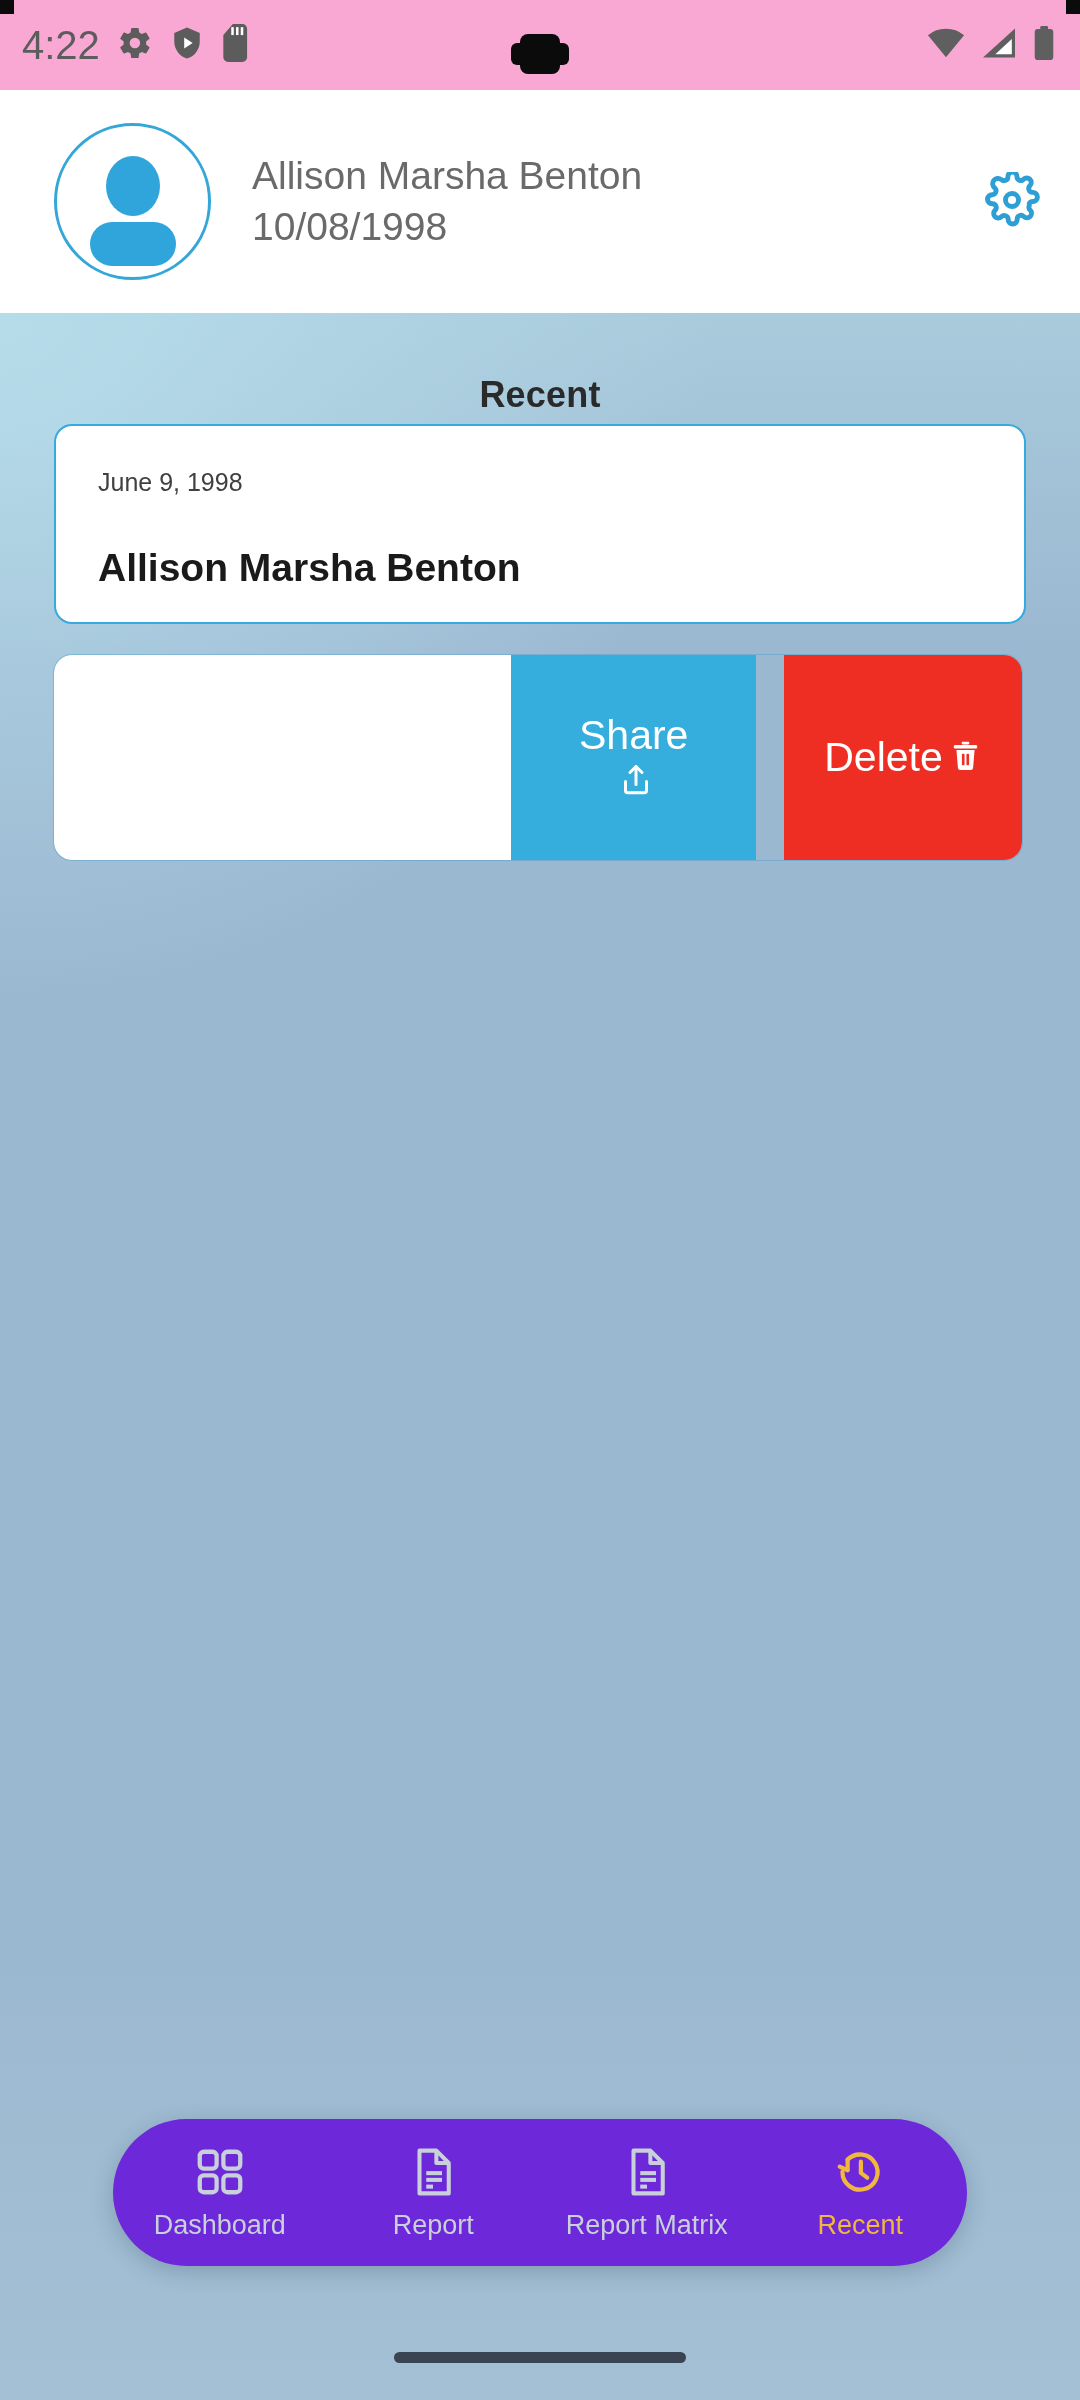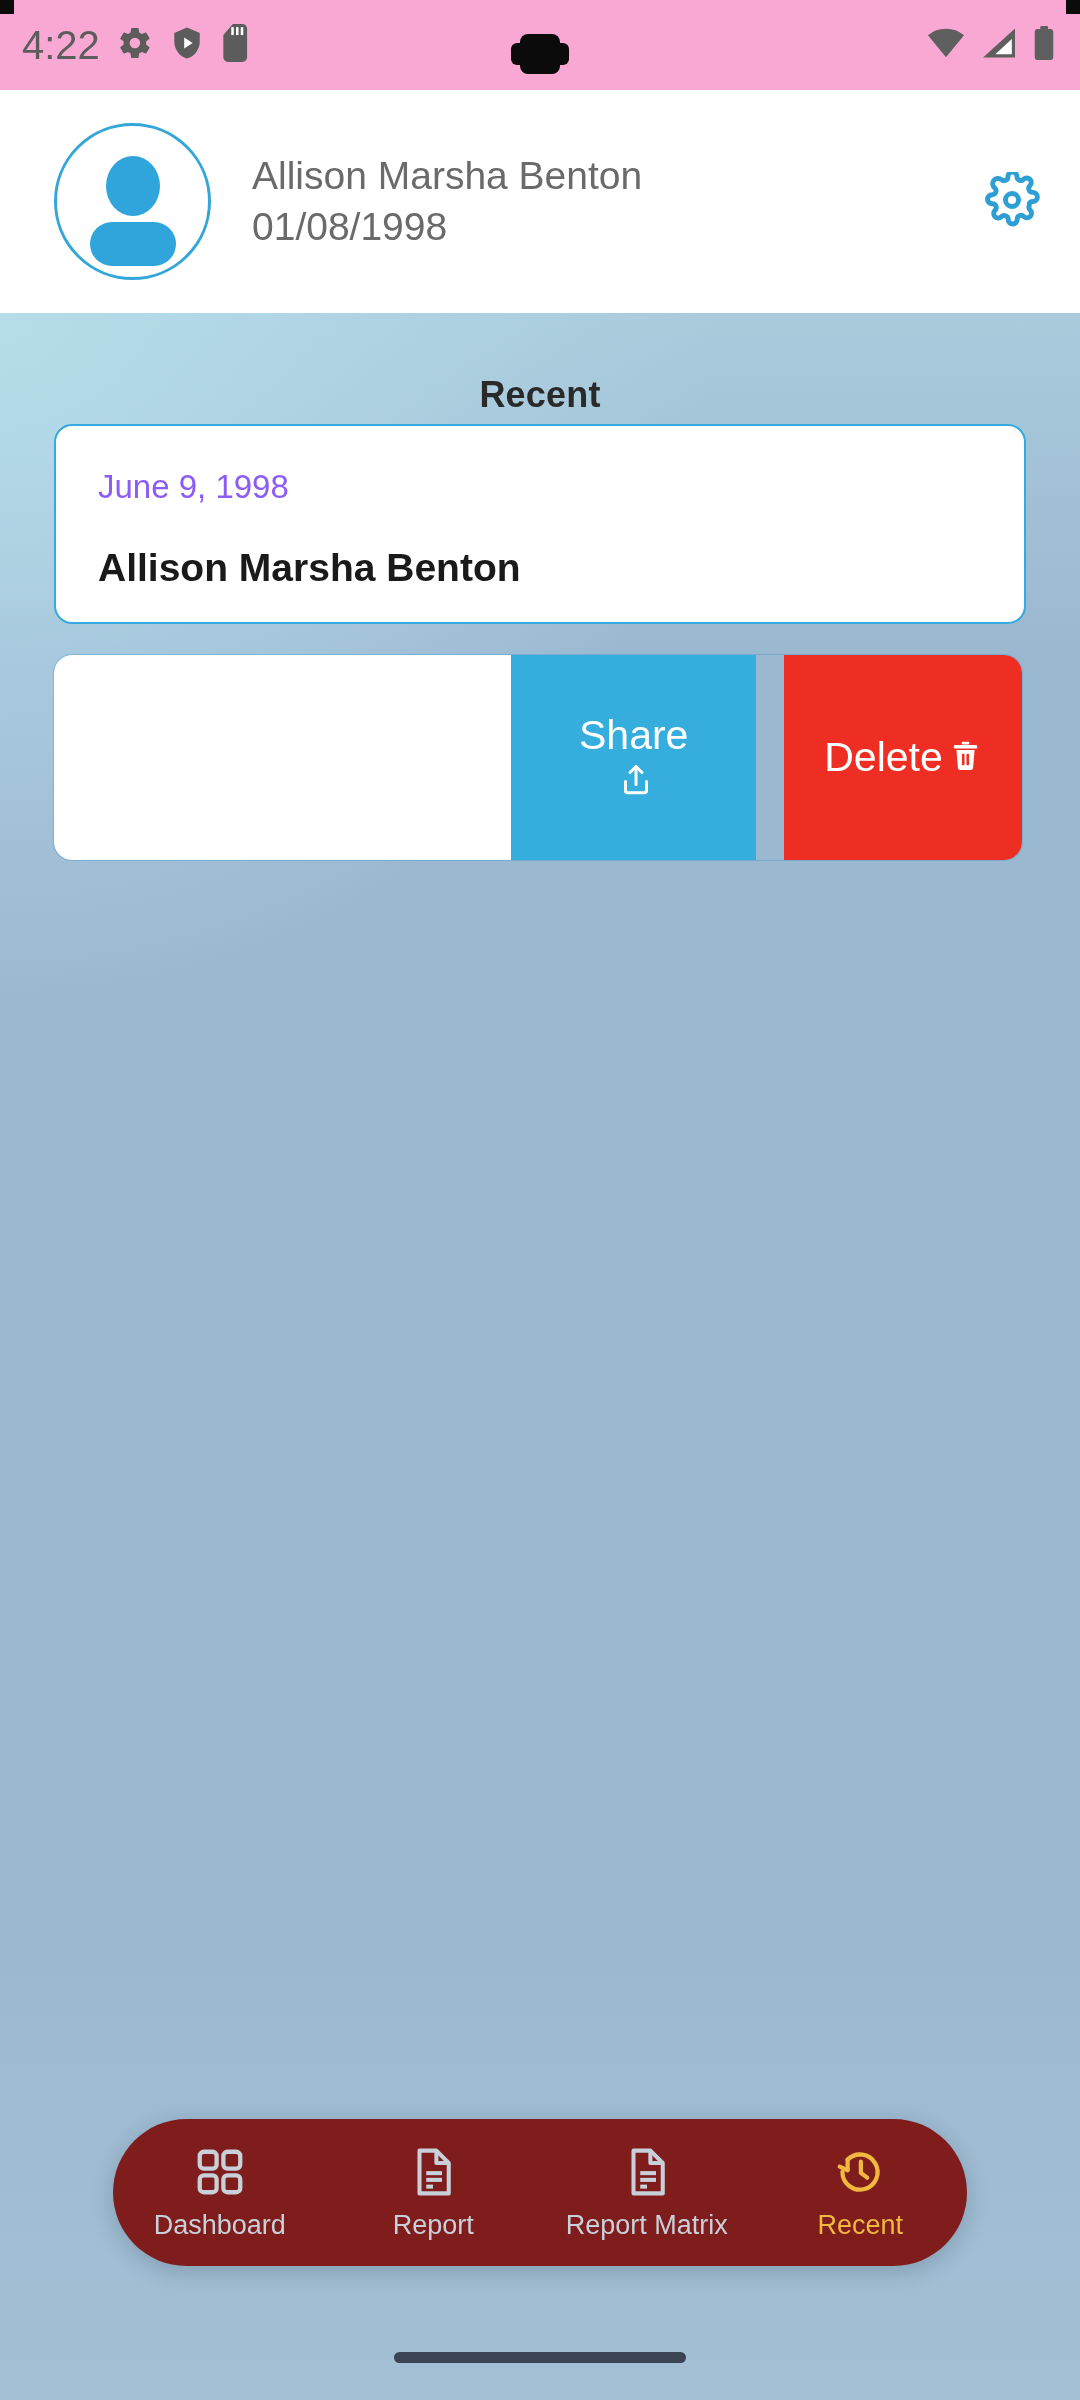--- a/index.html
+++ b/index.html
@@ -101,21 +101,21 @@
   }
 
   
   .recent-card{
     position:absolute; left:54px; top:424px; width:972px; height:200px;
     background:#FFFFFF; border:2px solid #36A9DE; border-radius:18px;
     z-index:3;
   }
   .card-date{
     position:absolute; left:42px; top:42px;
-    font-size:33px; color:#8b5cf6;
+    font-size:25px; color:#404040;
   }
   .card-name{
     position:absolute; left:42px; top:120px;
     font-size:39px; font-weight:bold; color:#1A1A1A;
   }
 
   
   .swipe-row{
     position:absolute; left:54px; top:655px; width:968px; height:205px;
     border-radius:18px; overflow:hidden; z-index:3;
@@ -136,21 +136,21 @@
     width:245px; height:205px; background:#EE2E22;
     display:flex; align-items:center; justify-content:center; gap:2px;
     color:#FFFFFF; border-radius:0 18px 18px 0;margin-left:28px;
   }
   .act-label{ font-size:41px; color:#FFFFFF; }
   .act-icon{ display:block; margin-left:4px; }
 
   
   .bottom-nav{
     position:absolute; left:113px; bottom:134px; width:854px; height:147px;
-    background:#7f1d1d; border-radius:74px;
+    background:#6d28d9; border-radius:74px;
     display:flex; align-items:center; justify-content:space-around;
     z-index:4;
     box-shadow:0 6px 22px rgba(30,45,65,0.22);
     margin-top:12px;
   }
   .nav-item{
     display:flex; flex-direction:column; align-items:center; gap:9px;
     width:190px;
   }
   .nav-label{ font-size:27px; color:#C8D0DA; white-space:nowrap; }
@@ -216,21 +216,21 @@
 <div class="corner-tl"></div>
 <div class="corner-tr"></div>
 
 <div class="profile-header">
   <div class="avatar">
     <div class="head"></div>
     <div class="body"></div>
   </div>
   <div class="profile-text">
     <div class="profile-name">Allison Marsha Benton</div>
-    <div class="profile-dob">01/08/1998</div>
+    <div class="profile-dob">10/08/1998</div>
   </div>
   <div class="gear-btn">
     <span>
       <svg width="56" height="56" viewBox="0 0 24 24" fill="none" stroke="#2E9FD4" stroke-width="2.1" stroke-linecap="round" stroke-linejoin="round">
         <circle cx="12" cy="12" r="2.8"></circle>
         <path d="M19.4 14.5a1.6 1.6 0 0 0 .32 1.77l.06.06a1.94 1.94 0 1 1-2.75 2.75l-.06-.06a1.6 1.6 0 0 0-1.77-.32 1.6 1.6 0 0 0-.97 1.47v.17a1.94 1.94 0 1 1-3.88 0v-.09a1.6 1.6 0 0 0-1.05-1.47 1.6 1.6 0 0 0-1.77.32l-.06.06a1.94 1.94 0 1 1-2.75-2.75l.06-.06a1.6 1.6 0 0 0 .32-1.77 1.6 1.6 0 0 0-1.47-.97h-.17a1.94 1.94 0 1 1 0-3.88h.09a1.6 1.6 0 0 0 1.47-1.05 1.6 1.6 0 0 0-.32-1.77l-.06-.06A1.94 1.94 0 1 1 7.37 3.2l.06.06a1.6 1.6 0 0 0 1.77.32h.08a1.6 1.6 0 0 0 .97-1.47v-.17a1.94 1.94 0 1 1 3.88 0v.09a1.6 1.6 0 0 0 .97 1.47 1.6 1.6 0 0 0 1.77-.32l.06-.06a1.94 1.94 0 1 1 2.75 2.75l-.06.06a1.6 1.6 0 0 0-.32 1.77v.08a1.6 1.6 0 0 0 1.47.97h.17a1.94 1.94 0 1 1 0 3.88h-.09a1.6 1.6 0 0 0-1.46.97z"></path>
       </svg>
     </span>
   </div>
 </div>

